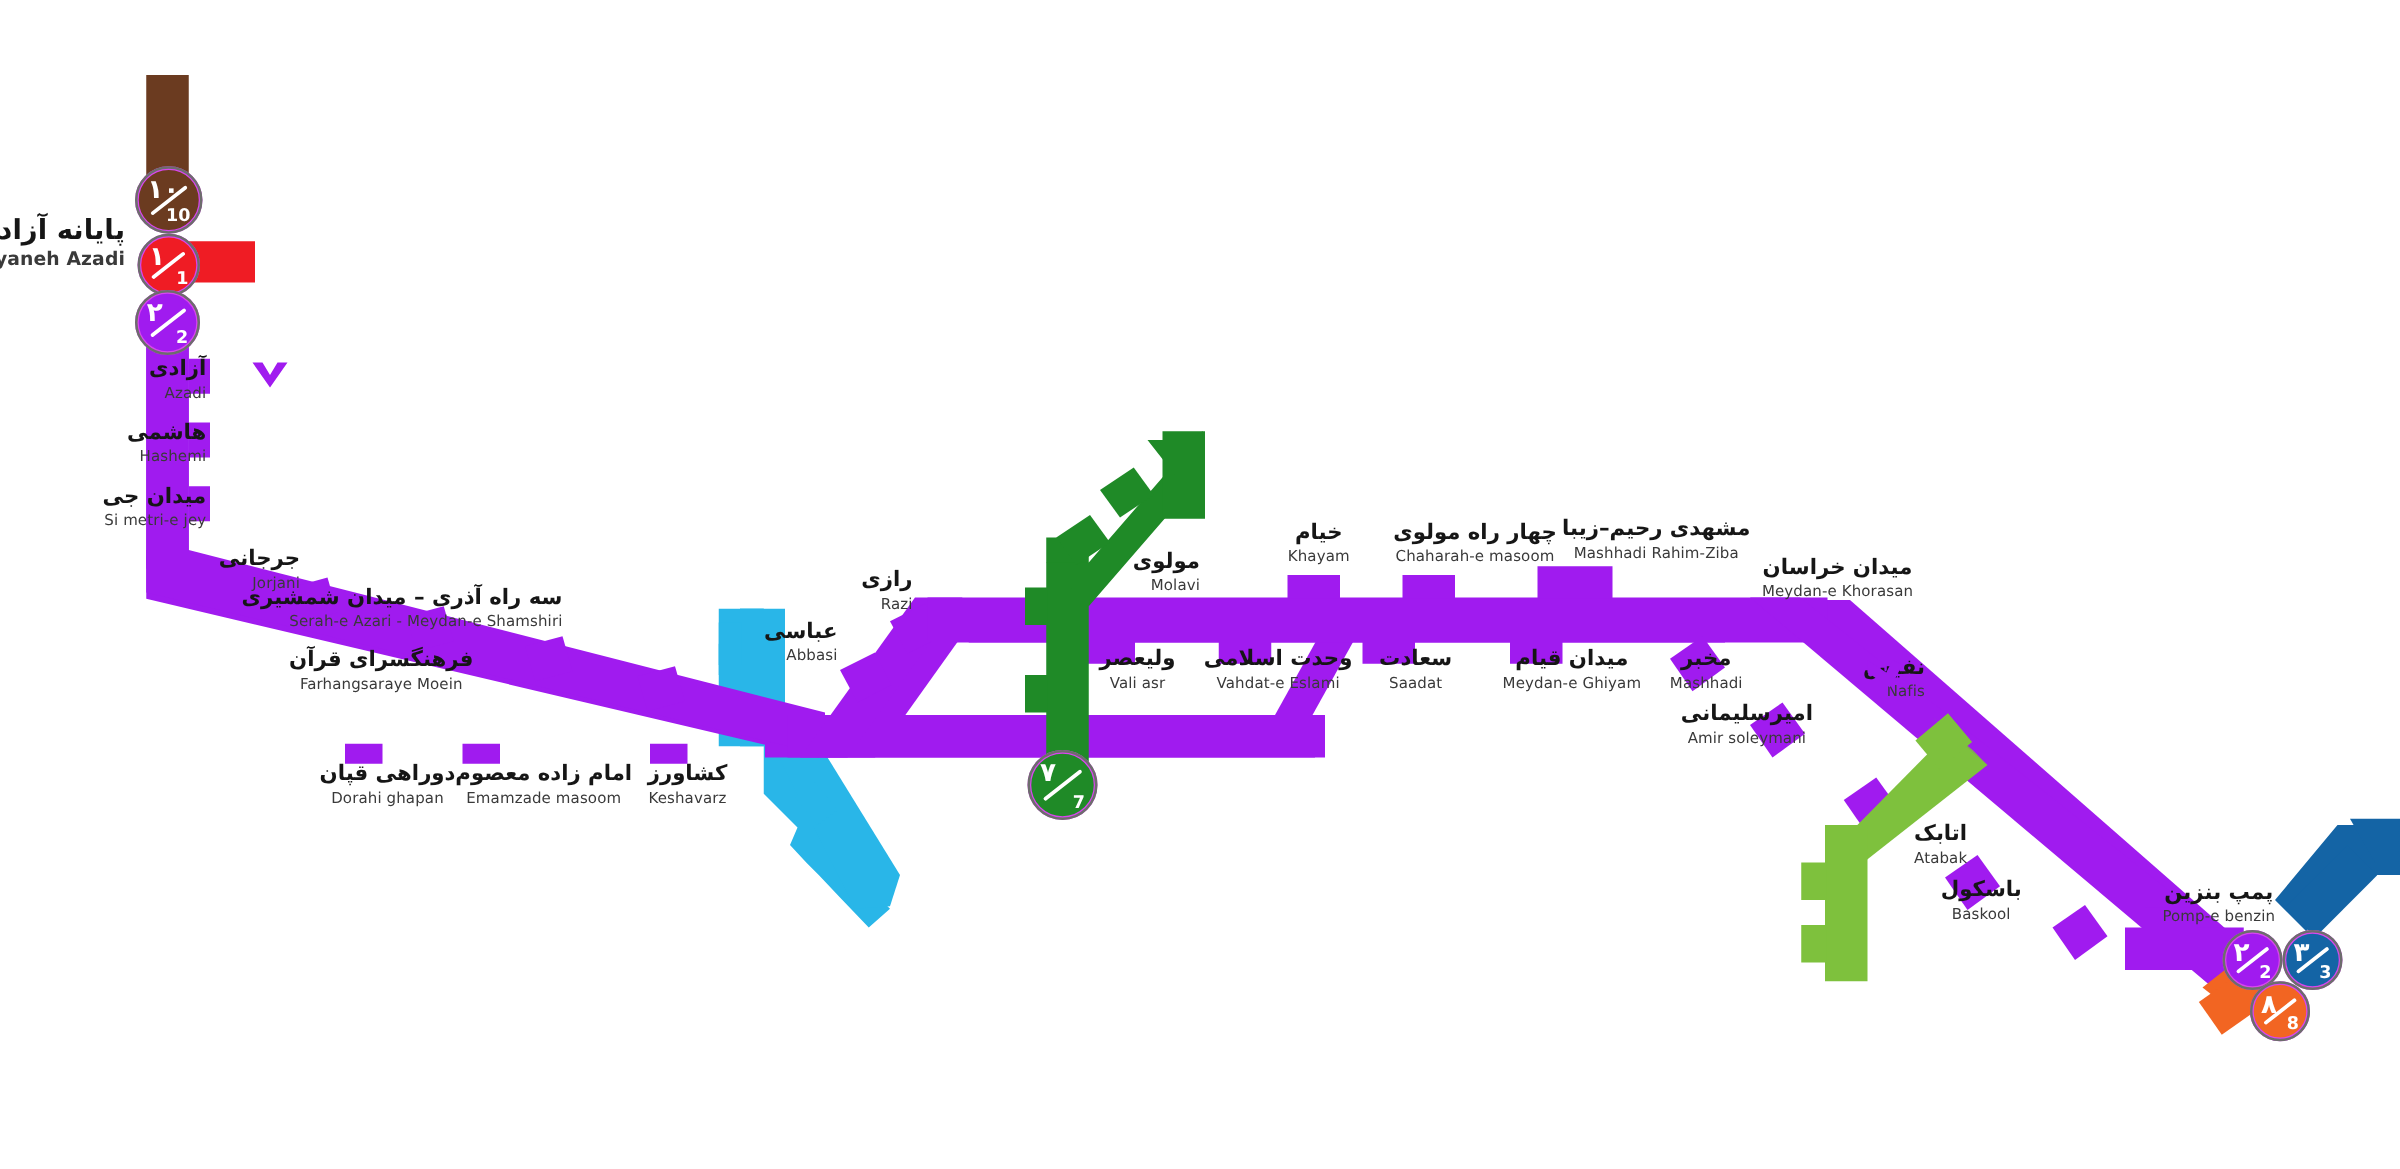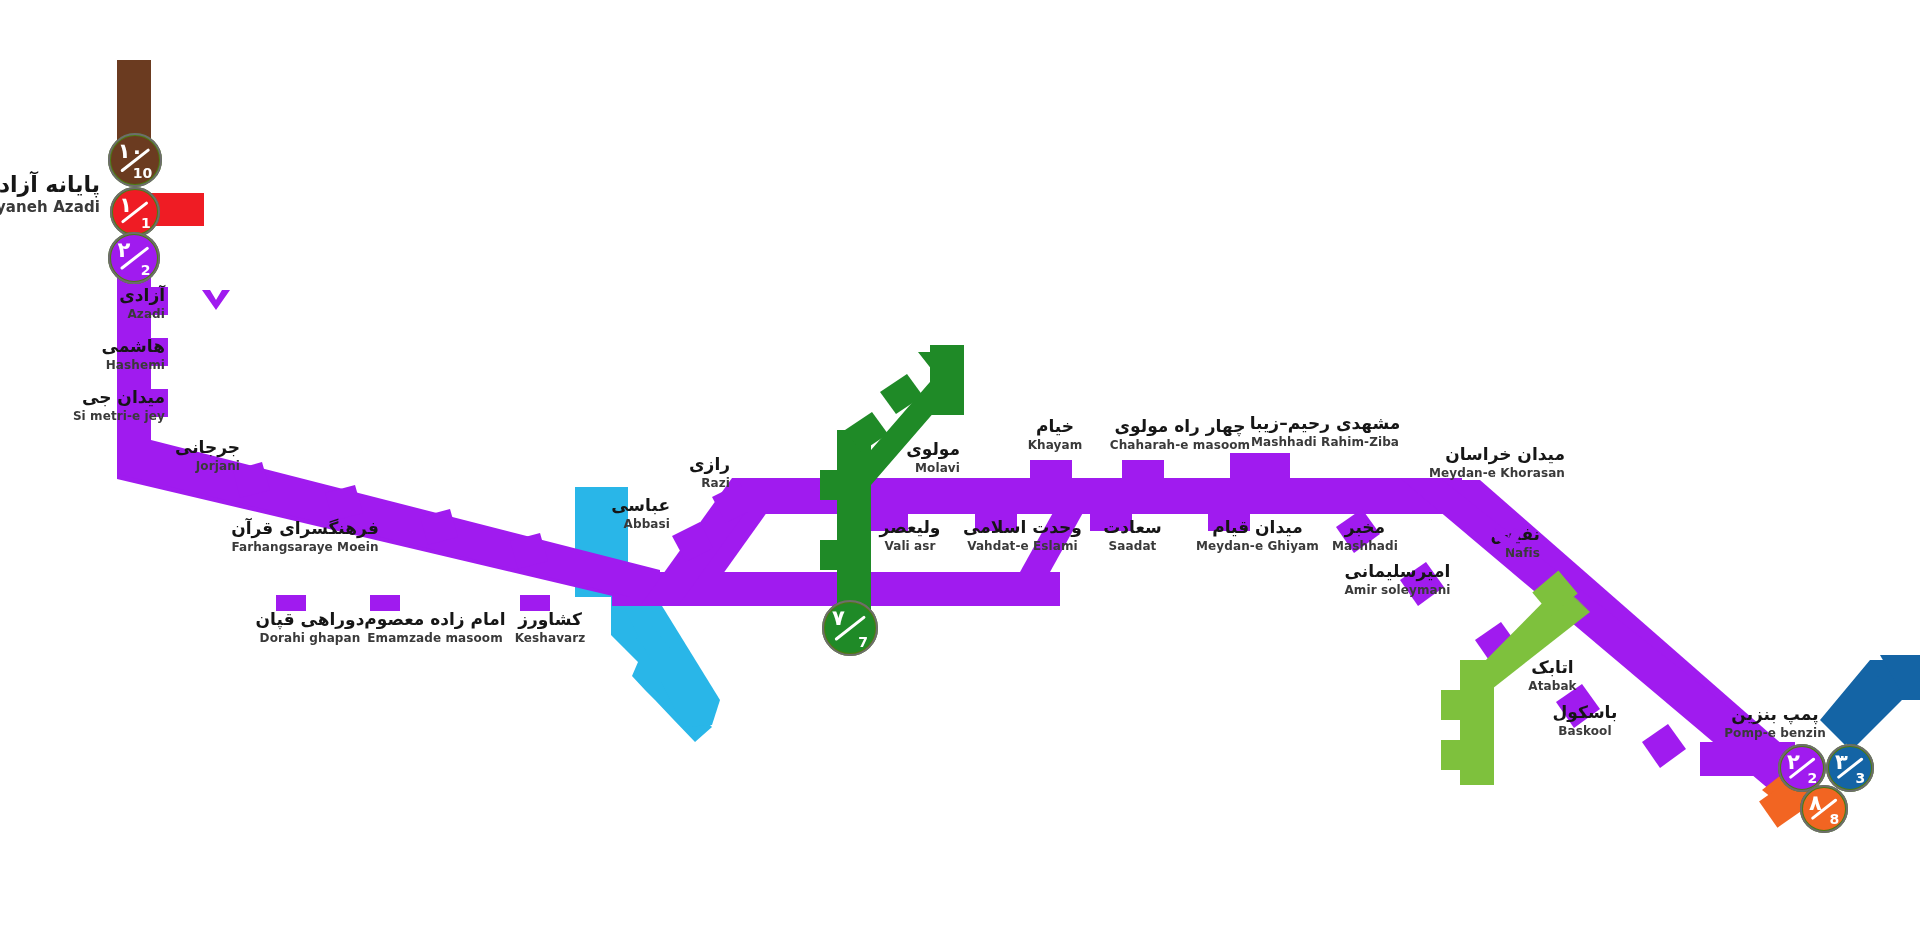--- a/index.html
+++ b/index.html
@@ -44,39 +44,39 @@
     font-family: "DejaVu Sans", "Liberation Sans", sans-serif;
     font-weight: 700;
     font-size: 17px;
     color: #161616;
     direction: rtl;
     line-height: 1.15;
   }
   .st-en {
     display: block;
     font-family: "DejaVu Sans", "Liberation Sans", sans-serif;
-    font-weight: 700;
+    font-weight: 400;
     font-size: 12px;
     color: #3a3a3a;
     letter-spacing: 0.1px;
     line-height: 1.2;
     margin-top: 1px;
   }
   .align-right { text-align: right; }
   .align-center{ text-align: center; }
 
   
   .terminal-label .st-fa { font-size: 22px; }
   .terminal-label .st-en { font-size: 15px; font-weight: 600; }
 
   .badge {
     position: absolute;
     border-radius: 50%;
     box-sizing: border-box;
-    border: 3px solid #4d7c0f;
+    border: 3px solid #d946ef;
     pointer-events: auto;
   }
   .badge-ring {
     position: absolute;
     inset: -3px;
     border-radius: 50%;
     border: 2px solid #6d6d6d;
     box-sizing: content-box;
   }
   .badge-fa {
@@ -294,20 +294,24 @@
     <div class="station-label align-right" style="left:20px; top:388px; width:145px;">
       <span class="st-fa">میدان جی</span>
       <span class="st-en">Si metri-e jey</span>
     </div>
 
     <div class="station-label align-right" style="left:90px; top:438px; width:150px;">
       <span class="st-fa">جرجانی</span>
       <span class="st-en">Jorjani</span>
     </div>
 
+    <div class="station-label align-right" style="left:140px; top:469px; width:310px;">
+      <span class="st-fa">سه راه آذری – میدان شمشیری</span>
+      <span class="st-en">Serah-e Azari - Meydan-e Shamshiri</span>
+    </div>
 
     <div class="station-label align-right" style="left:190px; top:519px; width:230px;text-align:center;">
       <span class="st-fa">فرهنگسرای قرآن</span>
       <span class="st-en">Farhangsaraye Moein</span>
     </div>
 
     <div class="station-label align-center" style="left:240px; top:610px; width:140px;">
       <span class="st-fa">دوراهی قپان</span>
       <span class="st-en">Dorahi ghapan</span>
     </div>
@@ -353,21 +357,21 @@
     <div class="station-label align-center" style="left:1100px; top:417px; width:160px;">
       <span class="st-fa">چهار راه مولوی</span>
       <span class="st-en">Chaharah-e masoom</span>
     </div>
 
     <div class="station-label align-center" style="left:1230px; top:414px; width:190px;">
       <span class="st-fa">مشهدی رحیم–زیبا</span>
       <span class="st-en">Mashhadi Rahim-Ziba</span>
     </div>
 
-    <div class="station-label align-center" style="left:1375px; top:445px; width:190px;text-align:right;">
+    <div class="station-label align-center" style="left:1375px; top:445px; width:190px;">
       <span class="st-fa">میدان خراسان</span>
       <span class="st-en">Meydan-e Khorasan</span>
     </div>
 
     <div class="station-label align-center" style="left:855px; top:518px; width:110px;">
       <span class="st-fa">ولیعصر</span>
       <span class="st-en">Vali asr</span>
     </div>
 
     <div class="station-label align-center" style="left:945px; top:518px; width:155px;">

